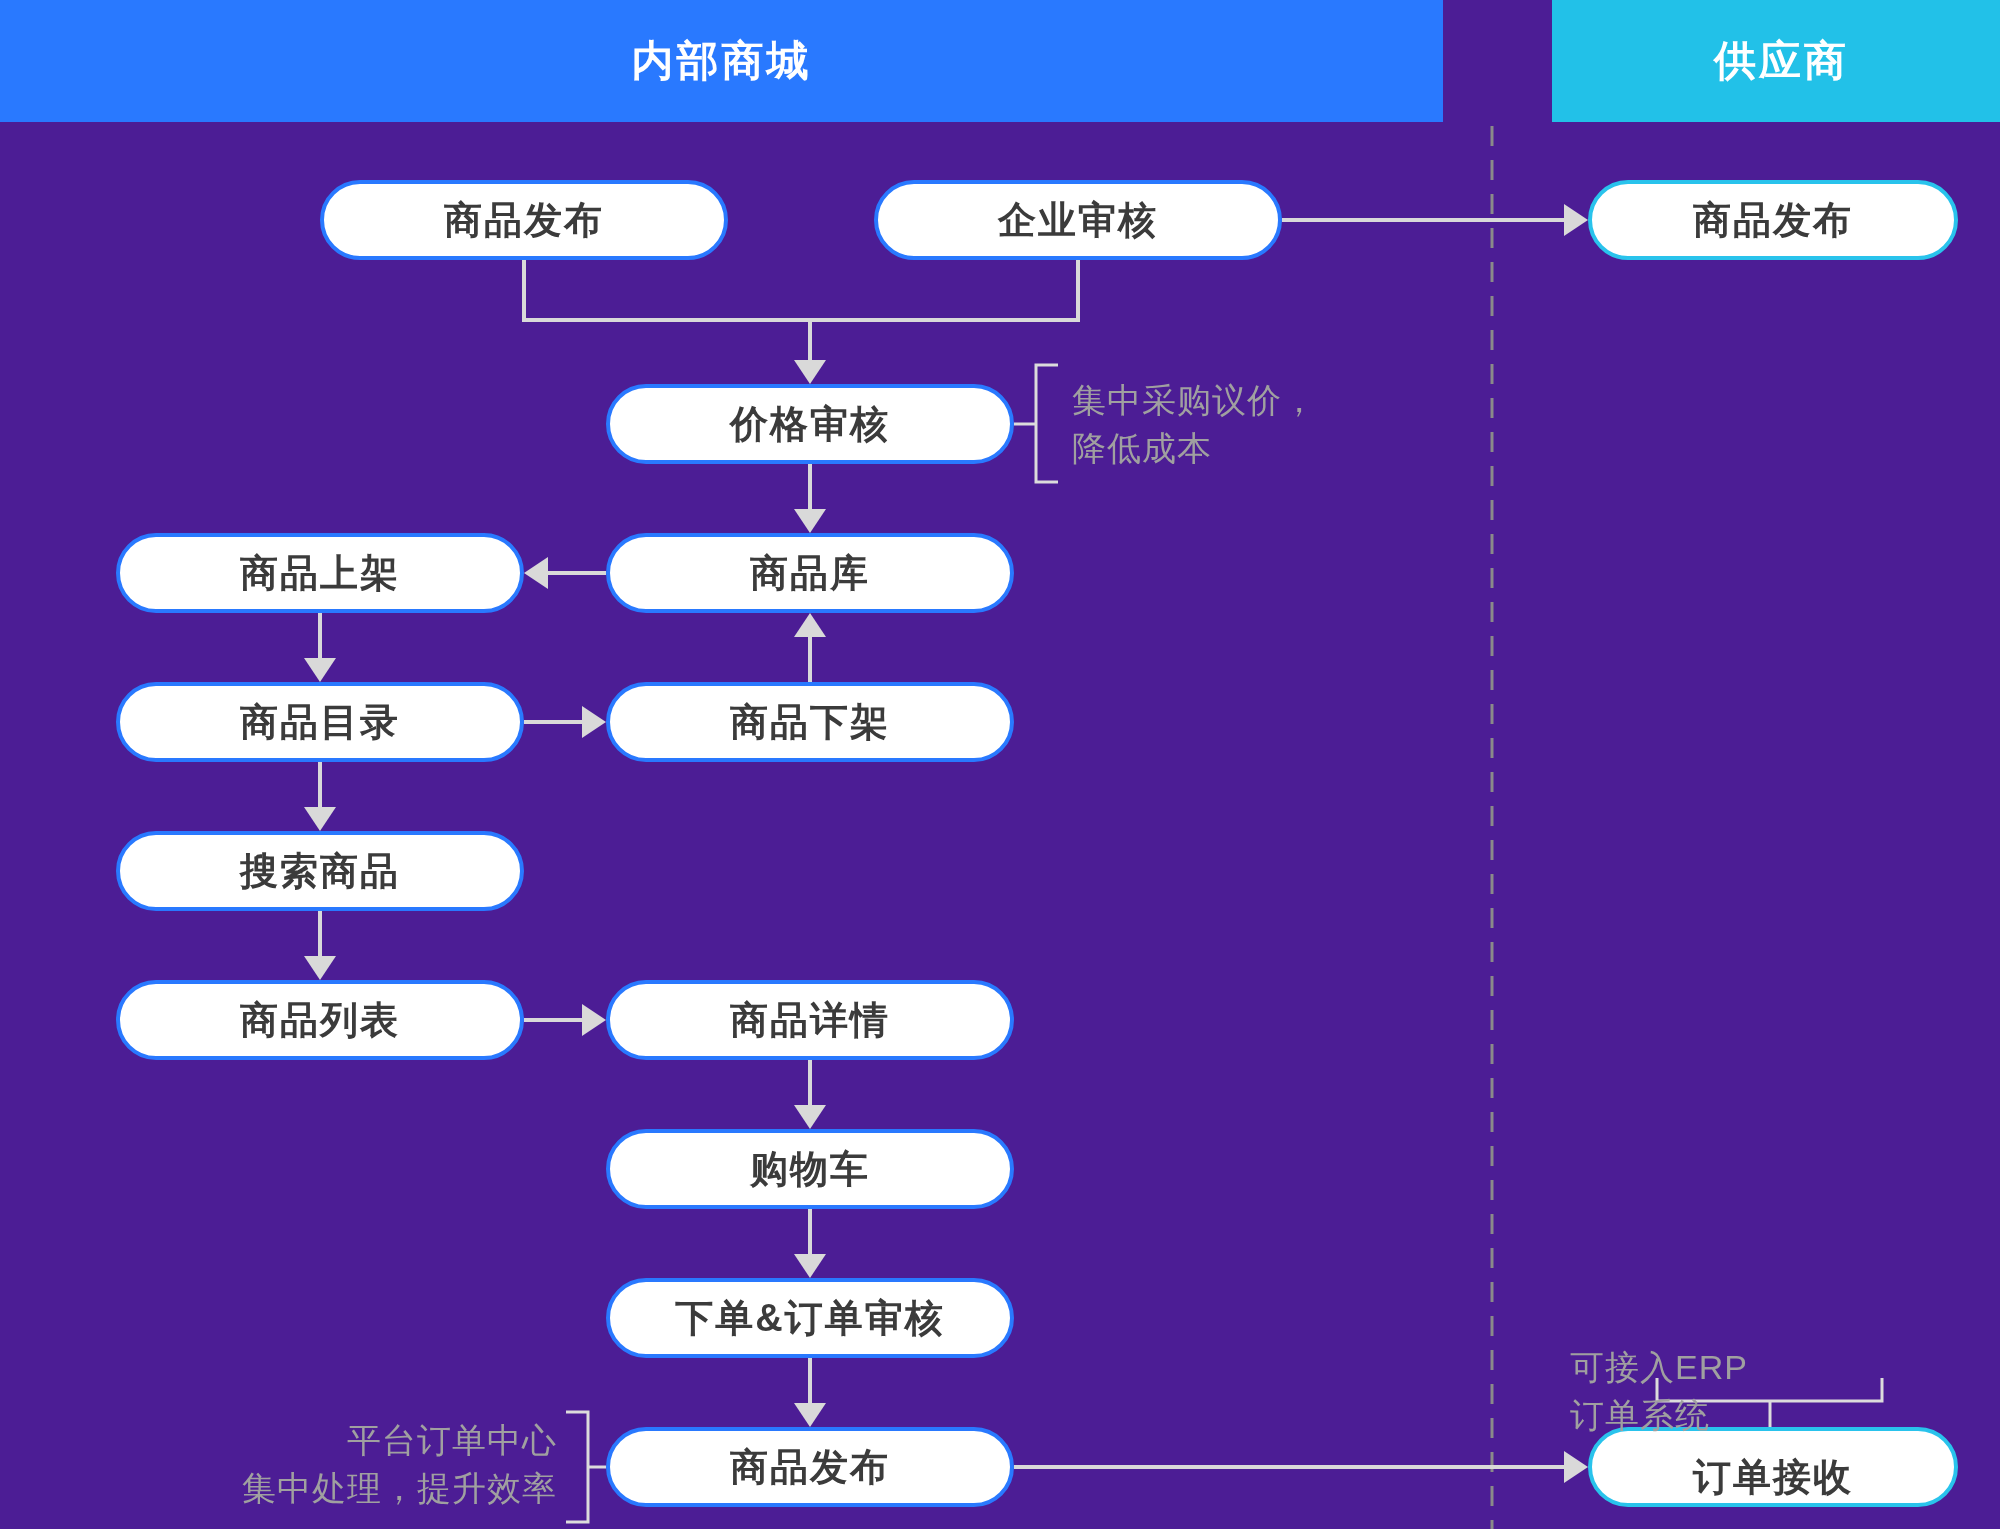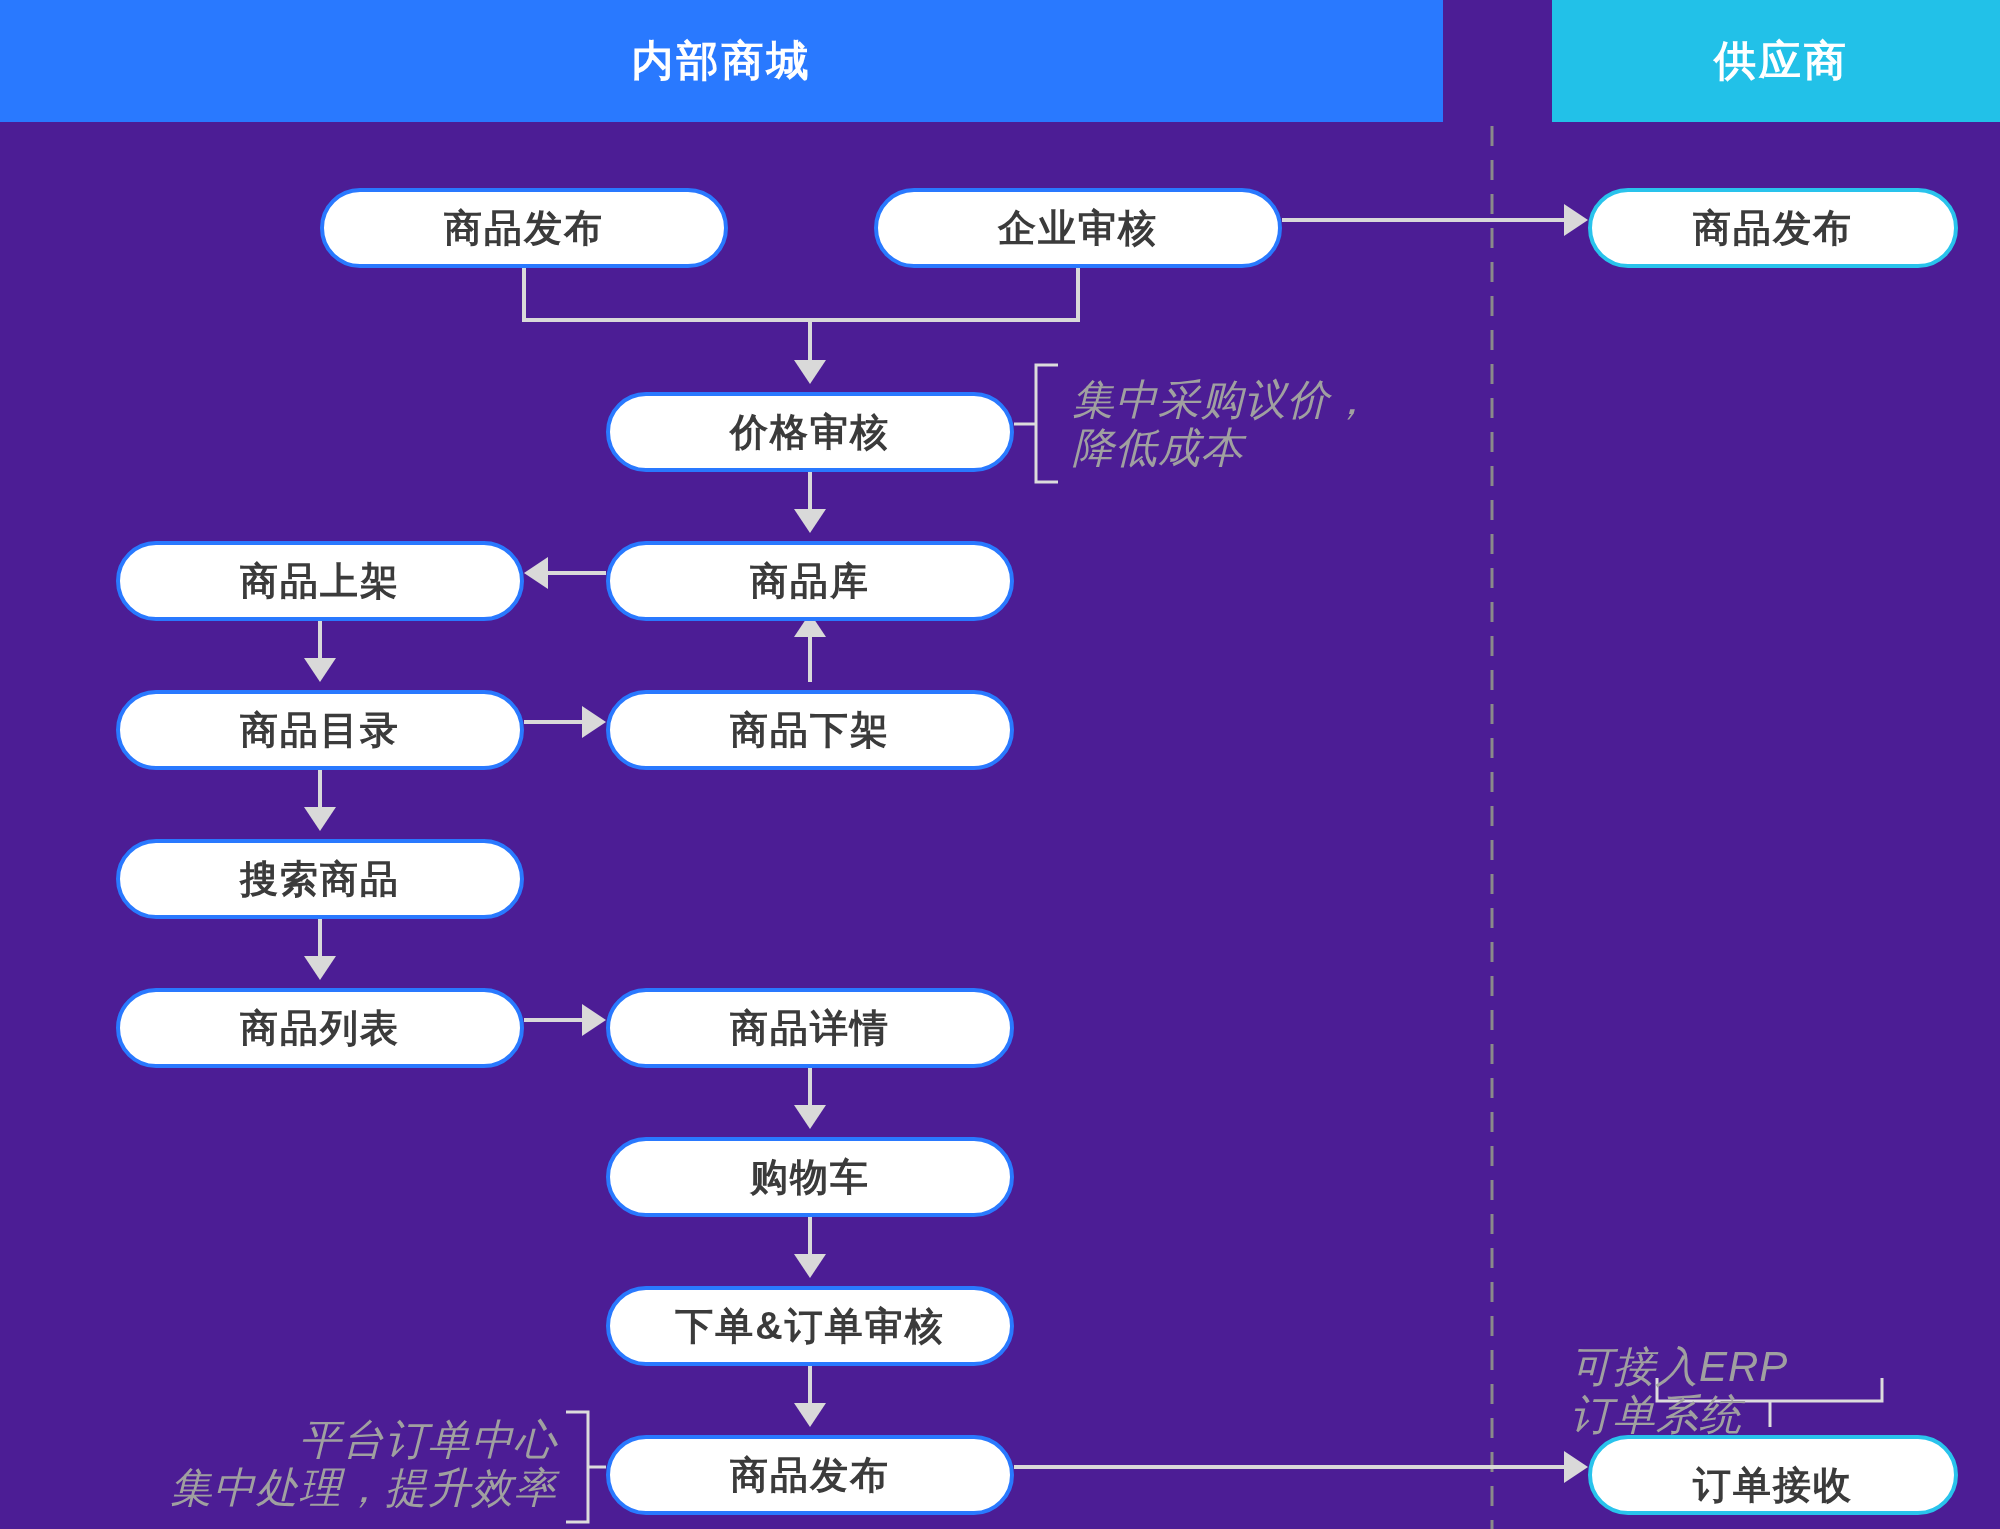--- a/index.html
+++ b/index.html
@@ -10,26 +10,26 @@
   .lane-header{
     position:absolute;top:0;height:122px;display:flex;align-items:center;justify-content:center;
     color:#fff;font-size:42px;font-weight:bold;letter-spacing:3px;
   }
   .lane-header.internal{left:0;width:1443px;background:#2979FF;}
   .lane-header.supplier{left:1541px;width:459px;background:#22C1E8;margin-left:11px;}
   .connectors{position:absolute;left:0;top:0;}
   .node{
     position:absolute;height:80px;background:#fff;border:4px solid #2979FF;border-radius:44px;
     box-sizing:border-box;display:flex;align-items:center;justify-content:center;
-    color:#3B3B3B;font-size:38px;font-weight:bold;letter-spacing:2px;margin-top:8px;
+    color:#3B3B3B;font-size:38px;font-weight:bold;letter-spacing:2px;
   }
   .node.cyan{border-color:#29C3EC;}
   .annotation{
-    position:absolute;color:#A0A0A0;font-size:42px;font-weight:normal;line-height:48px;
-    letter-spacing:1px;white-space:nowrap;font-style:italic;
+    position:absolute;color:#A0A0A0;font-size:34px;font-weight:normal;line-height:48px;
+    letter-spacing:1px;white-space:nowrap;
   }
   .annotation.align-right{text-align:right;}
   .annotation.align-center{text-align:left;margin-top:43px;}
   .annotation span{display:block;}
 </style>
 </head>
 <body>
 
 <div class="canvas">
 

